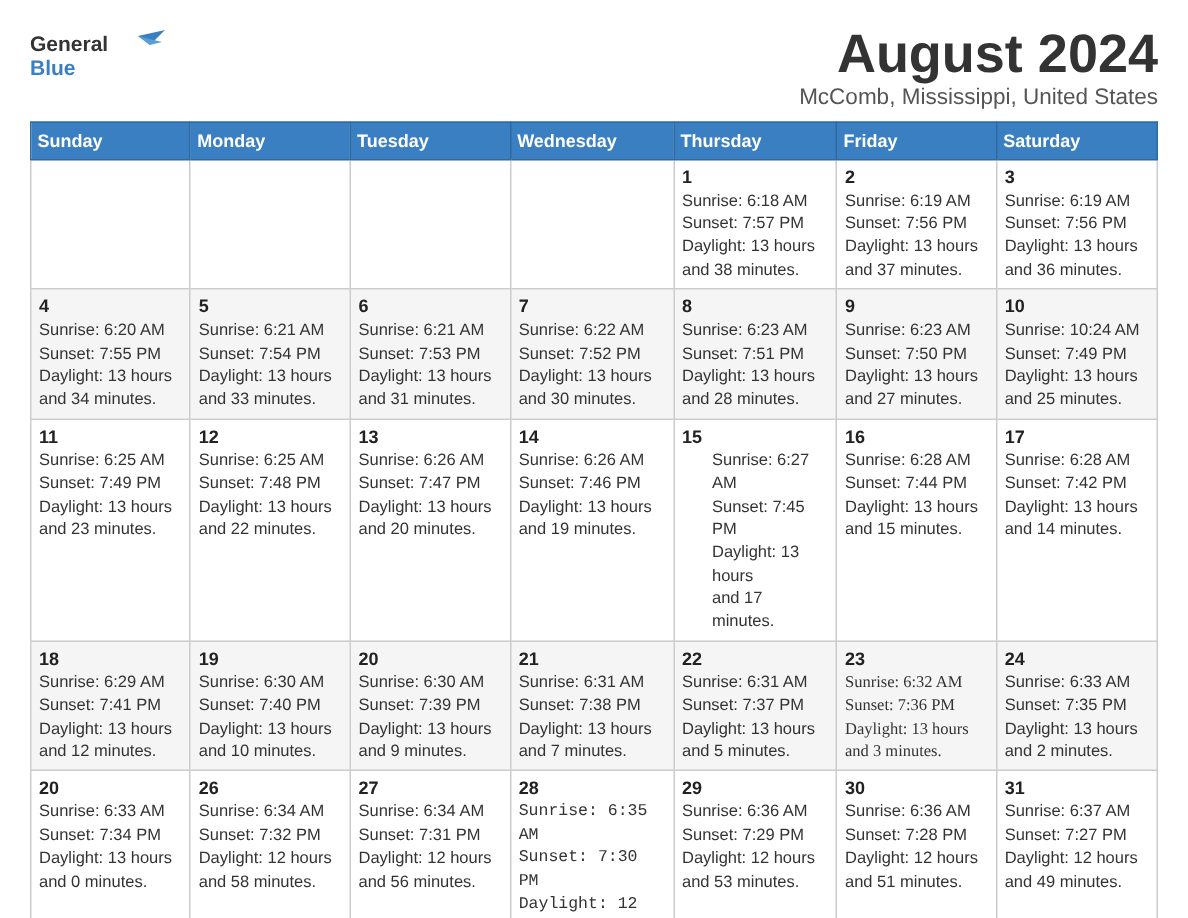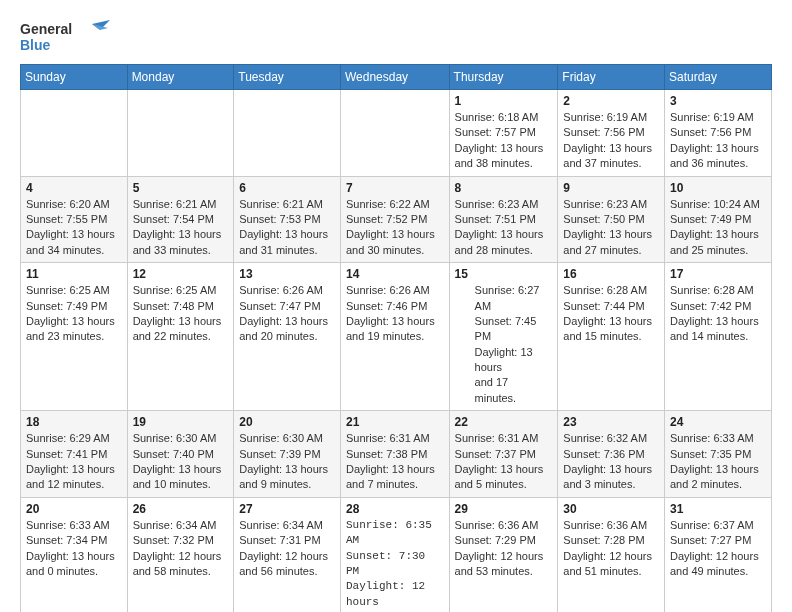--- a/index.html
+++ b/index.html
@@ -36,21 +36,21 @@
     }
     table {
       width: 100%;
       border-collapse: collapse;
       font-size: 11px;
     }
     thead tr th {
       background: #3a7fc1;
       color: #fff;
       font-size: 12px;
-      font-weight: normal;
+      font-weight: bold;
       padding: 5px 4px;
       text-align: left;
       border: 1px solid #2e6aa0;
     }
     tbody tr td {
       border: 1px solid #ccc;
       vertical-align: top;
       padding: 4px 5px;
       width: 113px;
       min-height: 70px;
@@ -80,20 +80,24 @@
 <div class="header-area">
   <div class="logo">
     <svg width="90" height="40" viewBox="0 0 90 40">
 
       <text x="0" y="18" font-family="Arial" font-size="14" font-weight="bold" fill="#333">General</text>
       <text x="0" y="34" font-family="Arial" font-size="14" font-weight="bold" fill="#3a7fc1">Blue</text>
 
       <polygon points="72,8 90,4 80,14" fill="#3a7fc1"></polygon>
       <polygon points="72,8 88,12 80,14" fill="#5a9fd4"></polygon>
     </svg>
+  </div>
+  <div class="title-area">
+    <div class="cal-title">August 2024</div>
+    <div class="cal-subtitle">McComb, Mississippi, United States</div>
   </div>
 </div>
 
 <table>
   <thead>
     <tr>
     <th>Sunday</th>
         <th>Monday</th>
         <th>Tuesday</th>
         <th>Wednesday</th>
@@ -263,21 +267,21 @@
         </td>
         <td>
           <div class="day-num">22</div>
           <div class="day-info" style="white-space: pre-line;">Sunrise: 6:31 AM
 Sunset: 7:37 PM
 Daylight: 13 hours
 and 5 minutes.</div>
         </td>
         <td>
           <div class="day-num">23</div>
-          <div class="day-info" style="white-space: pre-line;">Sunrise: 6:32 AM
+          <div class="day-info" style="white-space: pre-line; font-family: Liberation Serif, serif;">Sunrise: 6:32 AM
 Sunset: 7:36 PM
 Daylight: 13 hours
 and 3 minutes.</div>
         </td>
         <td>
           <div class="day-num">24</div>
           <div class="day-info" style="white-space: pre-line;">Sunrise: 6:33 AM
 Sunset: 7:35 PM
 Daylight: 13 hours
 and 2 minutes.</div>

